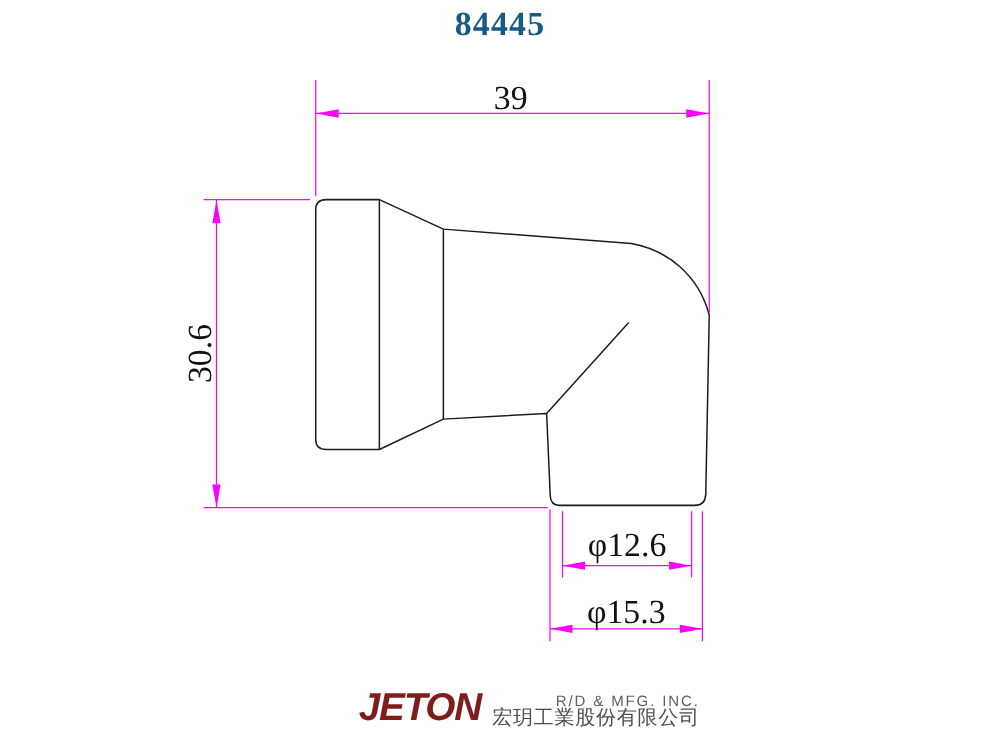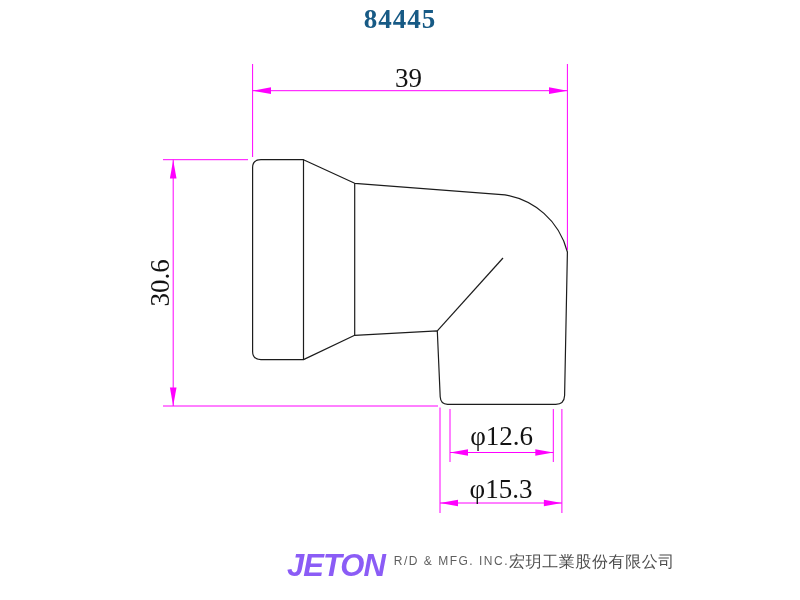--- a/index.html
+++ b/index.html
@@ -56,27 +56,28 @@
     align-items: flex-start;
     gap: 9px;
   }
   .logo-word {
     font-family: "Liberation Sans", sans-serif;
     font-weight: bold;
     font-style: italic;
     font-size: 31px;
     line-height: 36px;
     letter-spacing: -1px;
-    color: #8b5cf6;
+    color: #7f1d1d;
   }
   .company-block {
     display: flex;
-    flex-direction: row;
+    flex-direction: column;
     justify-content: flex-start;
     padding-top: 7px;
+    align-items: flex-end;
   }
   .company-en {
     font-size: 12px;
     line-height: 13px;
     letter-spacing: 1.5px;
     color: #5f5f5f;
     white-space: nowrap;
   }
   .company-zh {
     font-size: 16px;

